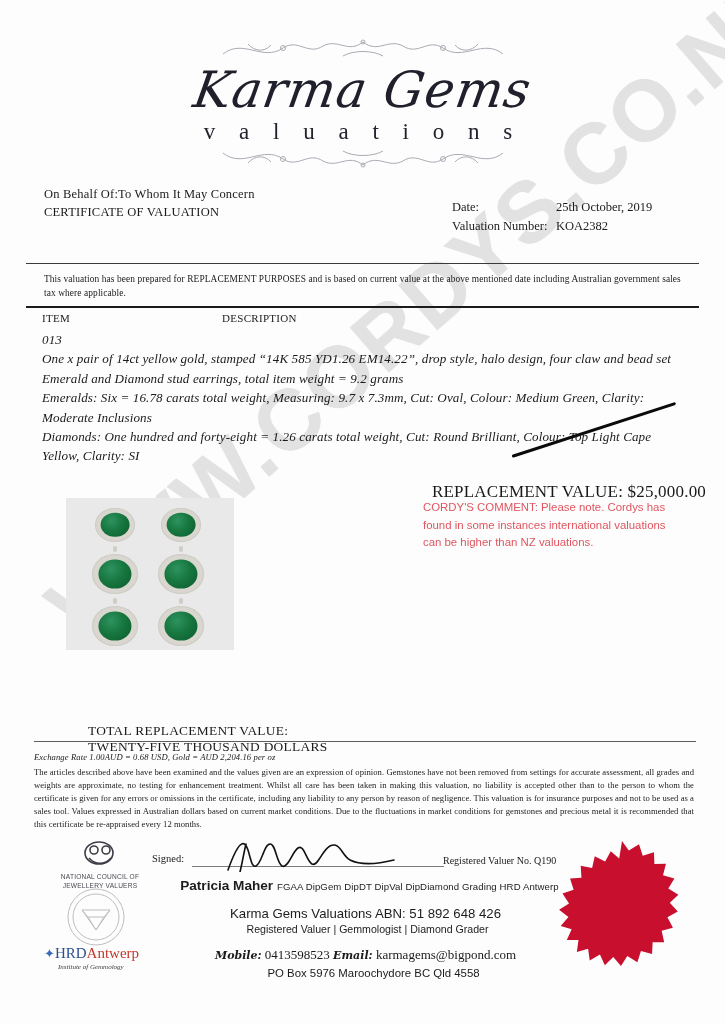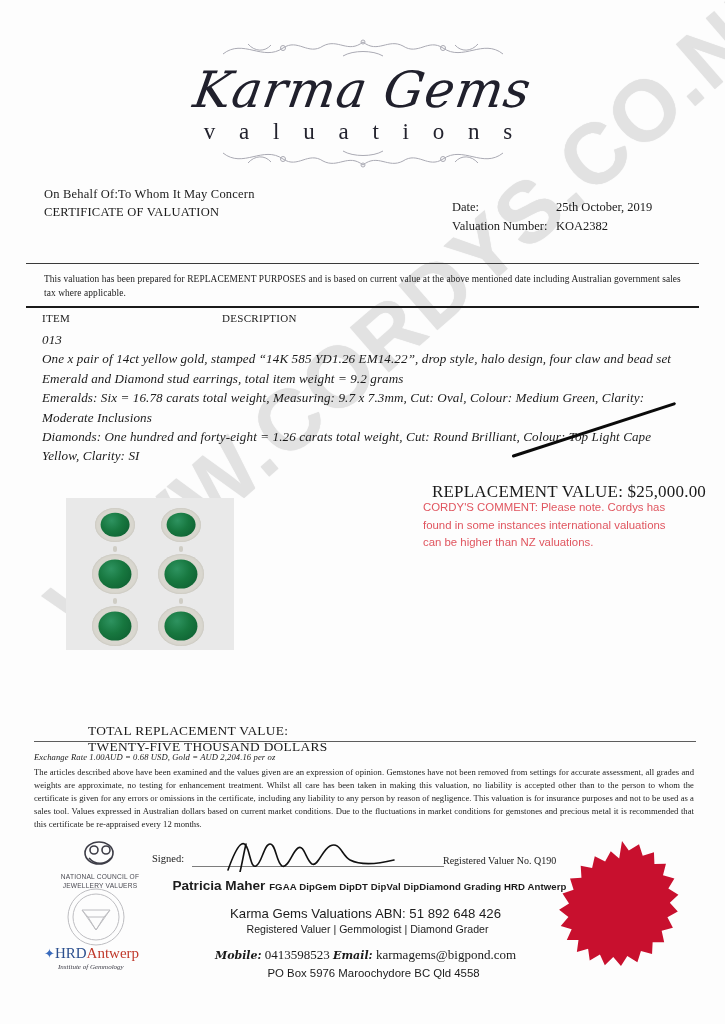--- a/index.html
+++ b/index.html
@@ -306,21 +306,21 @@
     top: 878px;
     text-align: center;
     font-family: "Liberation Sans", sans-serif;
     font-size: 13.6px;
     font-weight: bold;
     color: #1c1c1c;
     padding-left: 14px;
   }
   .valuer-name .creds {
     font-size: 9.6px;
-    font-weight: bold;
+    font-weight: normal;
     letter-spacing: .1px;
   }
   .abn {
     position: absolute;
     left: 0; right: 0;
     top: 906px;
     text-align: center;
     font-family: "Liberation Sans", sans-serif;
     font-size: 13.2px;
     color: #1c1c1c;

